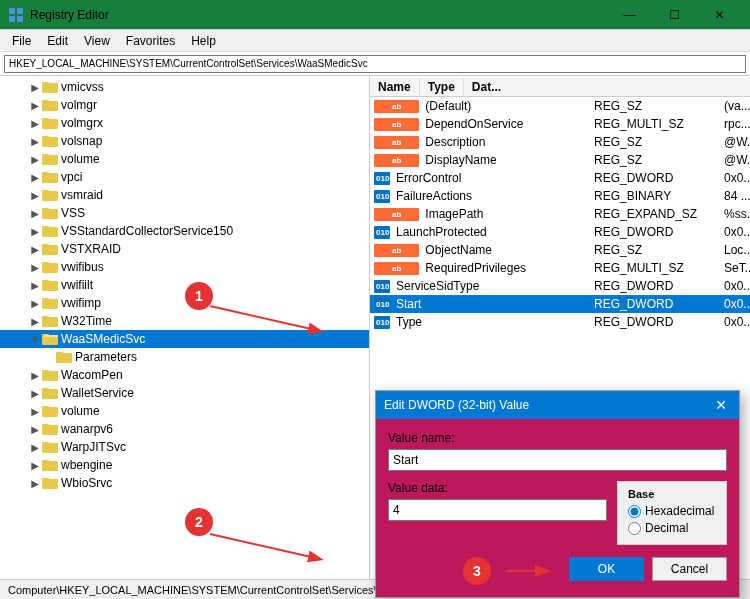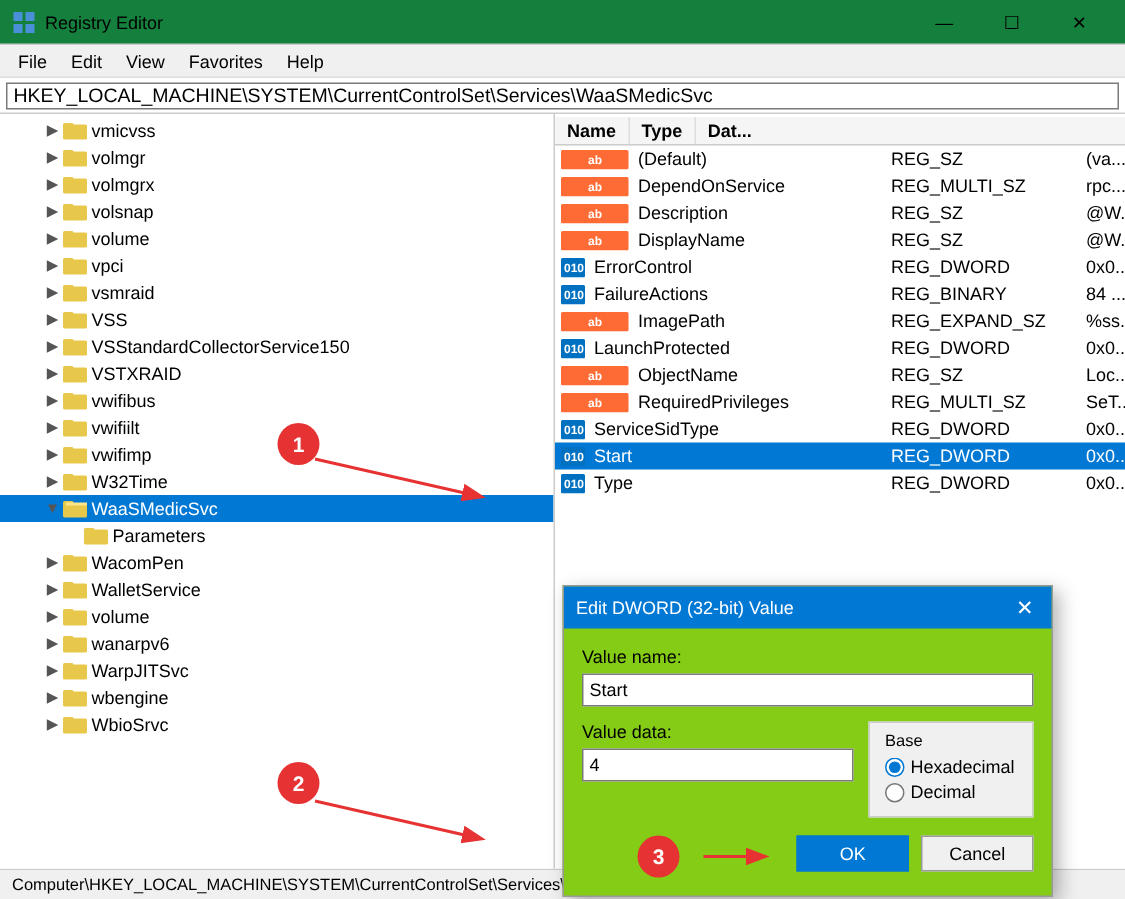--- a/index.html
+++ b/index.html
@@ -156,22 +156,22 @@
       position: absolute;
       top: 0; left: 0; right: 0; bottom: 0;
       z-index: 10;
       pointer-events: none;
     }
     
     #dialog {
       position: absolute;
       top: 390px;
       left: 375px;
-      width: 327px;
-      background: #84cc16;
+      width: 365px;
+      background: #be185d;
       border: 1px solid #999;
       box-shadow: 4px 4px 12px rgba(0,0,0,0.3);
       pointer-events: all;
     }
     
     #dialog-titlebar {
       background: #0078d4;
       color: white;
       height: 28px;
       display: flex;
@@ -211,21 +211,21 @@
       font-size: 12px;
       background: #fff;
     }
     
     .dialog-base-group {
       border: 1px solid #ccc;
       padding: 6px 10px;
       background: #f0f0f0;
       min-width: 110px;
     }
-    .dialog-base-title { font-size: 11px; margin-bottom: 4px; font-weight: normal; }
+    .dialog-base-title { font-size: 11px; margin-bottom: 4px; font-weight: bold; }
     .radio-row { display: flex; align-items: center; gap: 4px; margin-bottom: 3px; font-size: 12px; }
     input[type="radio"] { accent-color: #0078d4; }
     
     .dialog-buttons {
       display: flex;
       justify-content: flex-end;
       gap: 8px;
     }
     
     .dialog-btn {
@@ -274,21 +274,21 @@
 
 <div id="menubar">
   <span class="menu-item">File</span>
   <span class="menu-item">Edit</span>
   <span class="menu-item">View</span>
   <span class="menu-item">Favorites</span>
   <span class="menu-item">Help</span>
 </div>
 
 <div id="addressbar">
-  <input class="dialog-input" style="flex: 1 1 0%; height: 18px; margin: 0px; font-size: 13px;" readonly="" value="HKEY_LOCAL_MACHINE\SYSTEM\CurrentControlSet\Services\WaaSMedicSvc">
+  <input class="dialog-input" style="flex: 1 1 0%; height: 18px; margin: 0px; font-size: 10px;" readonly="" value="HKEY_LOCAL_MACHINE\SYSTEM\CurrentControlSet\Services\WaaSMedicSvc">
 </div>
 
 <div id="main" style="position:relative;">
 
   <div id="treepane">
 
     <div class="tree-item indent2">
       <span class="tree-expand">▶</span>
       <span class="folder-icon">
         <svg viewBox="0 0 16 14">

